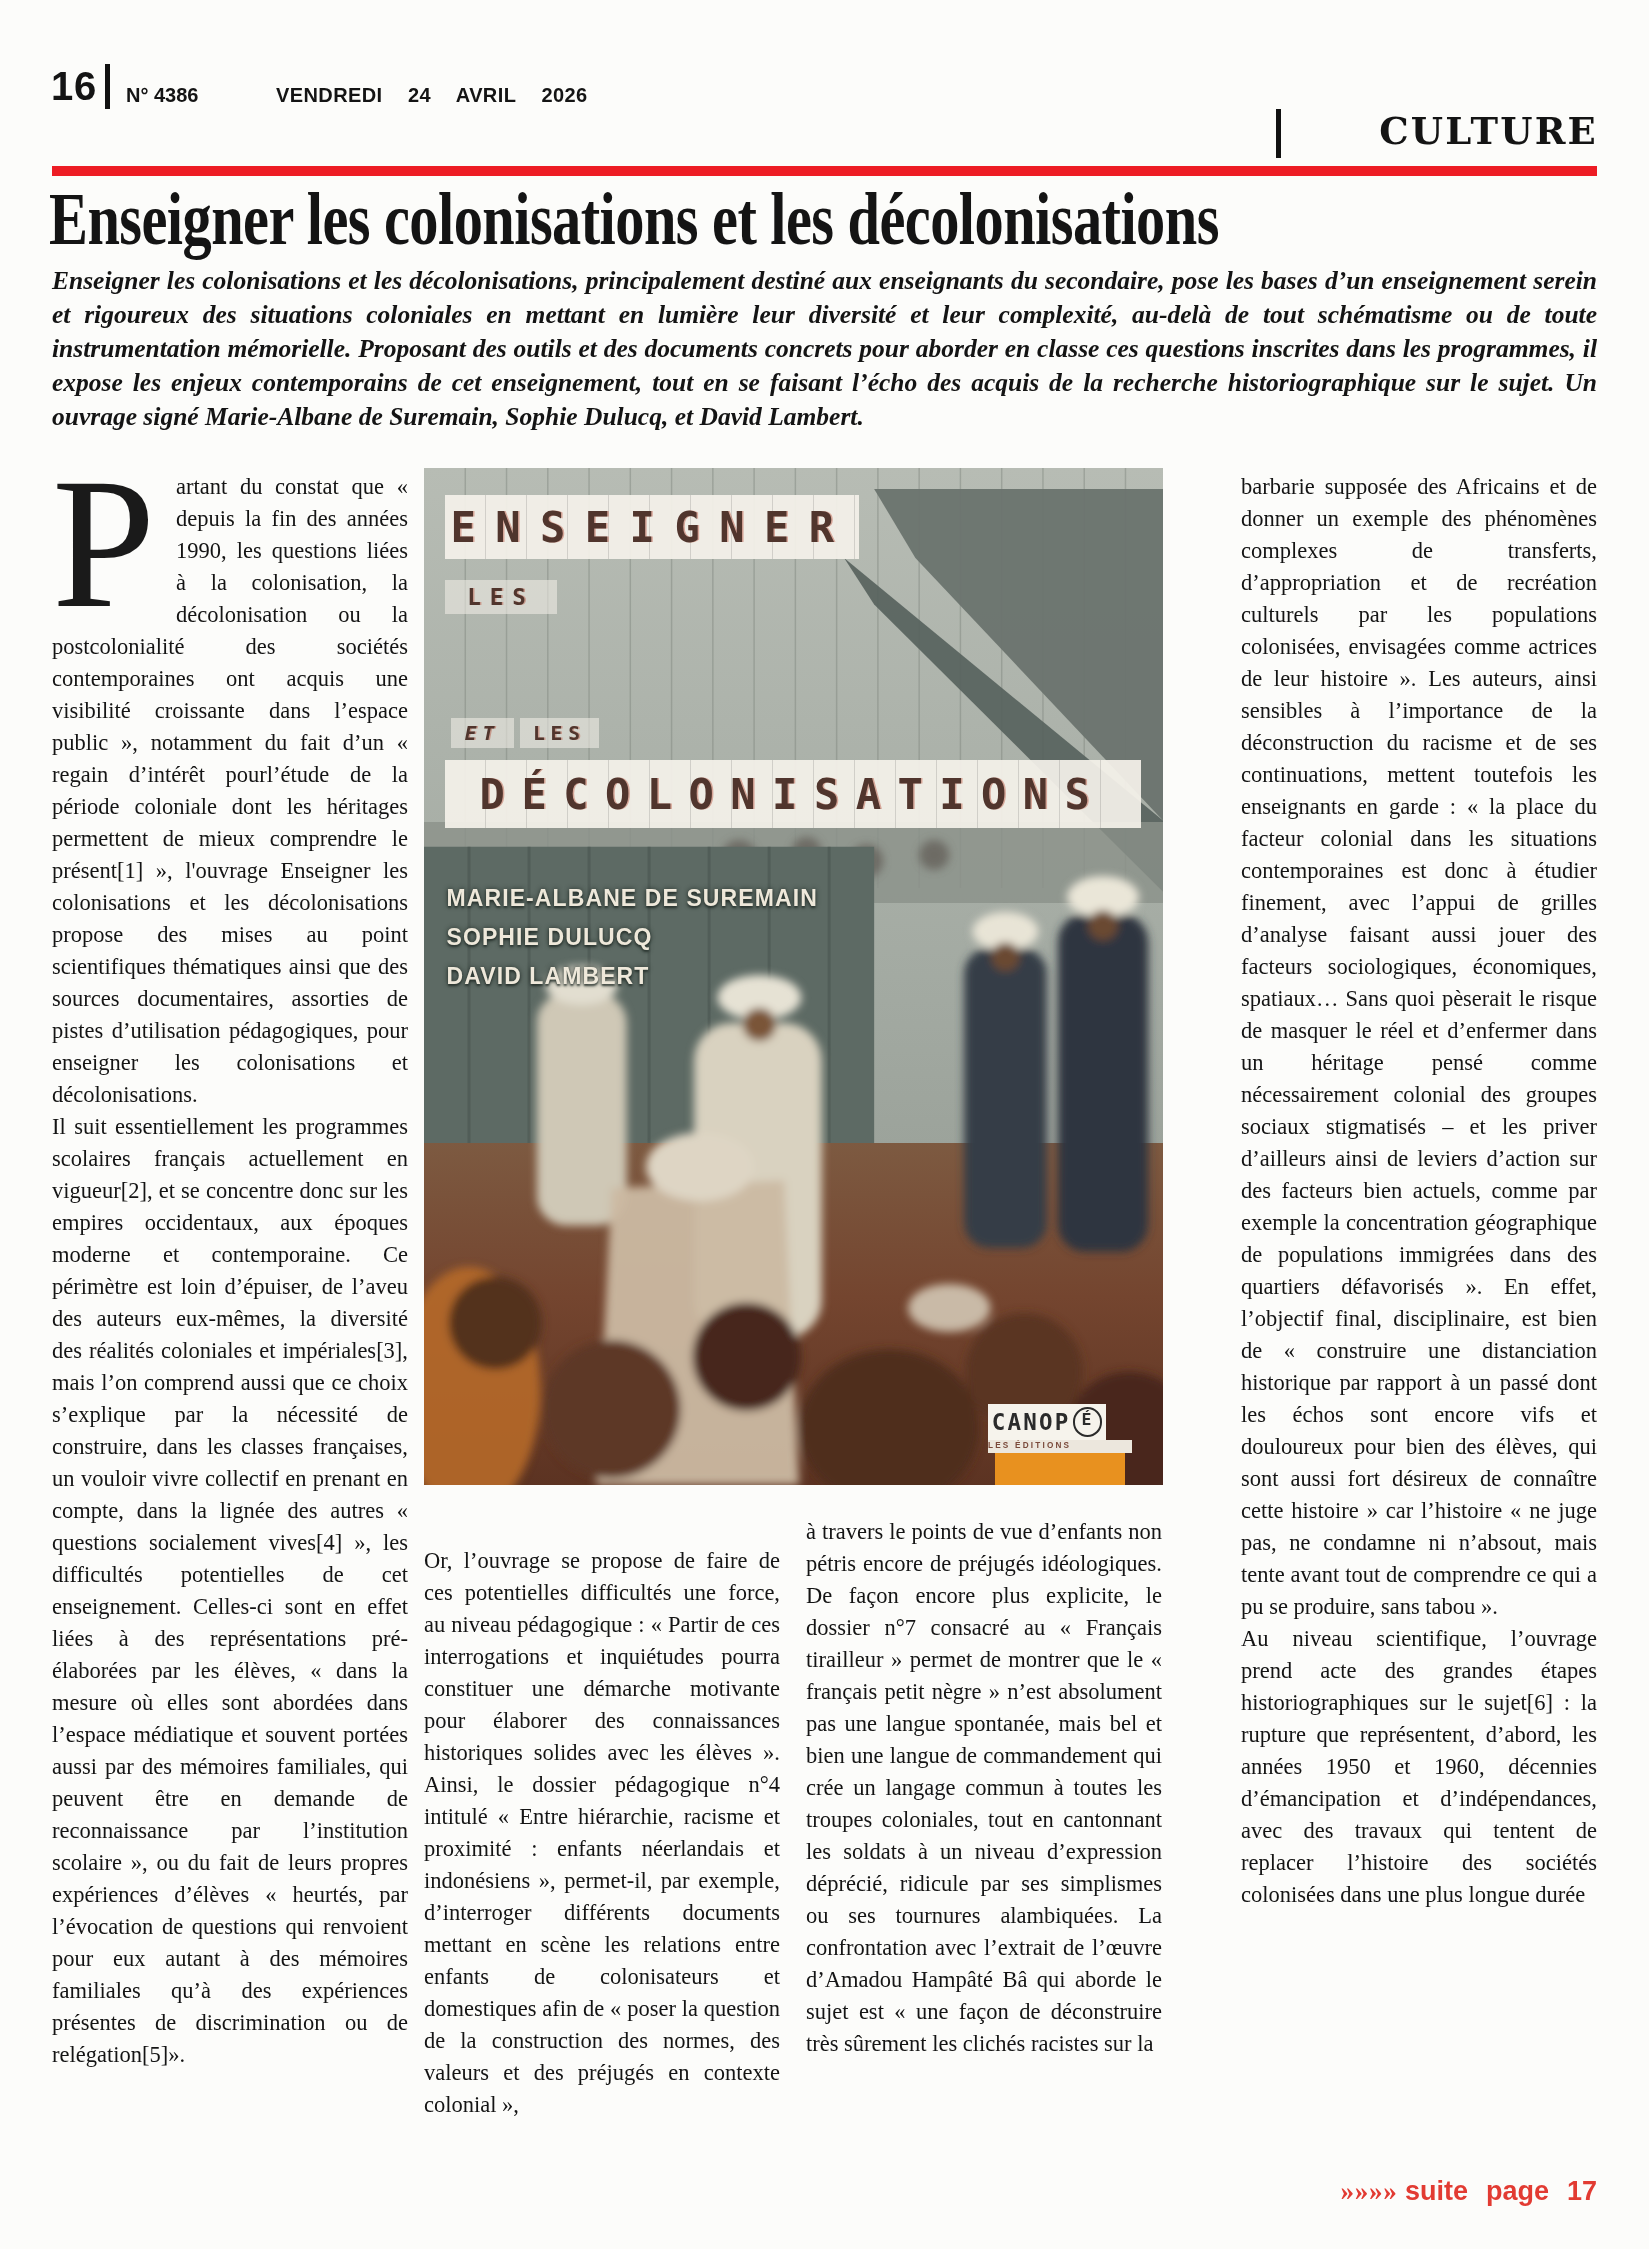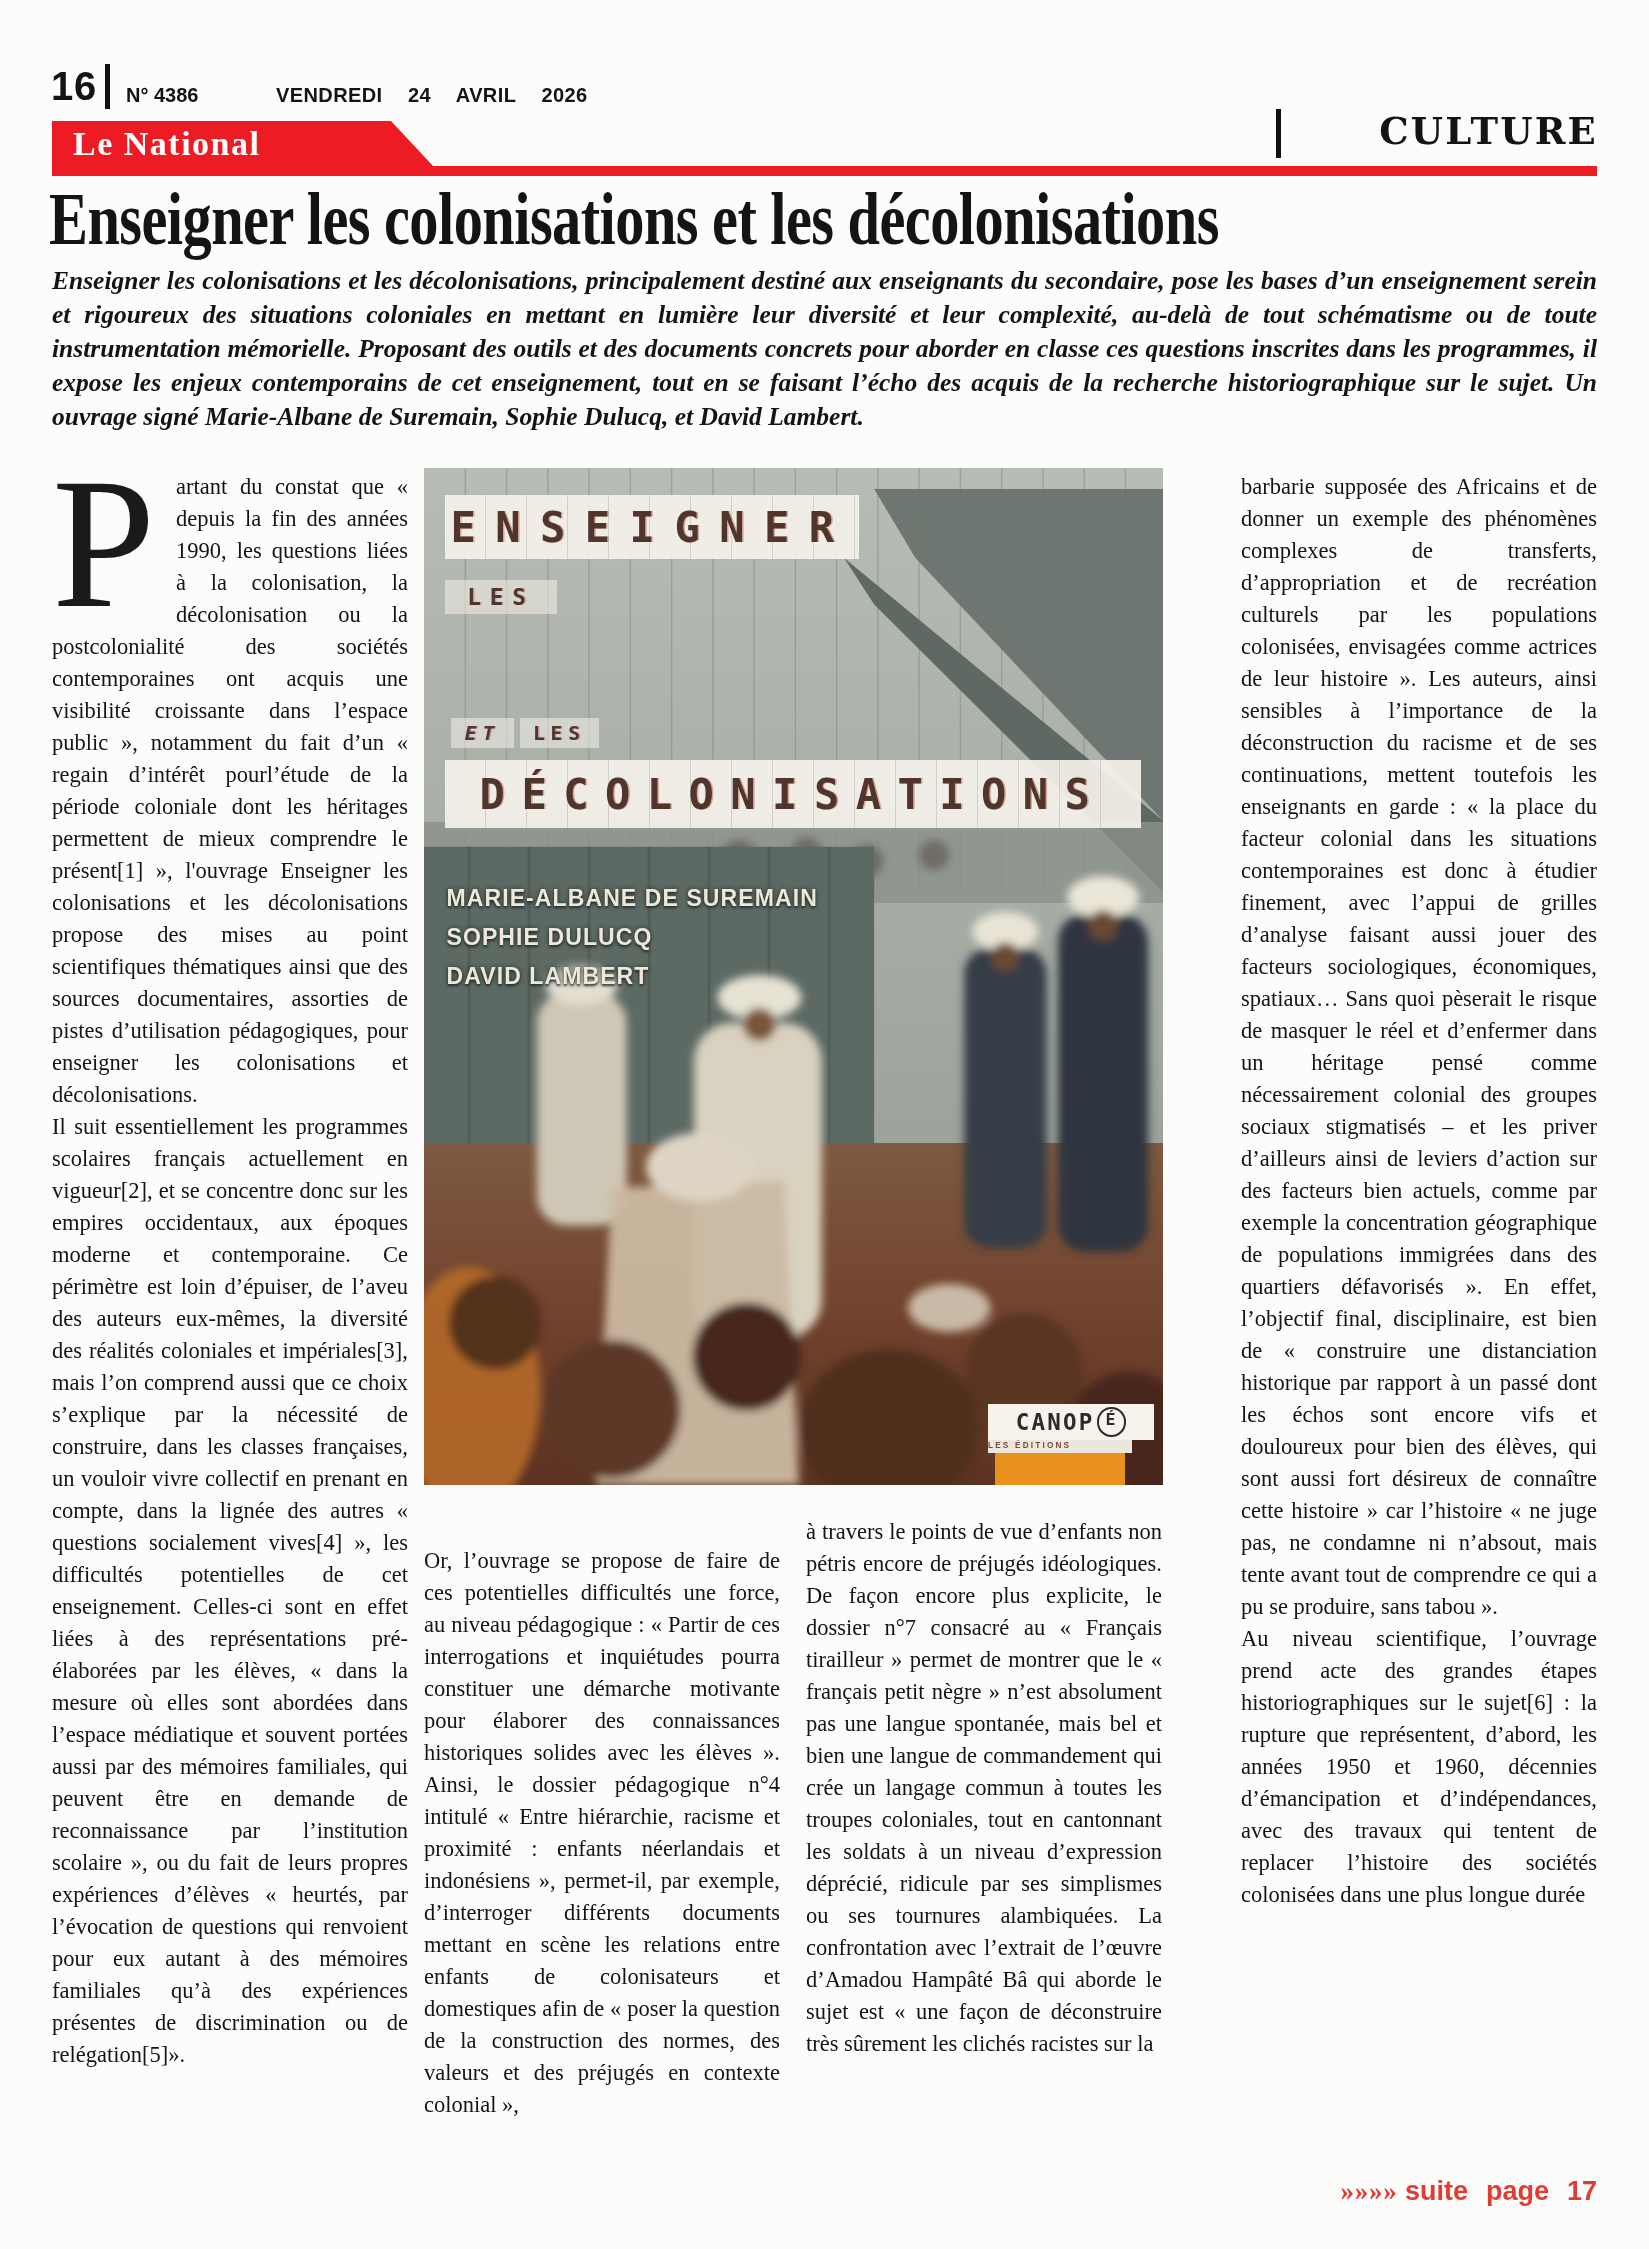--- a/index.html
+++ b/index.html
@@ -54,41 +54,38 @@
   .tile.dim{background:rgba(244,241,233,.55);}
   .t1{left:21px;top:27px;width:414px;height:64px;font-size:42px;letter-spacing:19.5px;}
   .t2{left:21px;top:112px;width:112px;height:34px;font-size:22.5px;letter-spacing:9px;}
   .t3{left:21px;top:171px;width:546px;height:63px;font-size:41px;letter-spacing:12px;}
   .t4a{left:27px;top:250px;width:63px;height:30px;font-size:19.5px;letter-spacing:6px;font-style:italic;}
   .t4b{left:96px;top:250px;width:79px;height:30px;font-size:19.5px;letter-spacing:6px;}
   .t5{left:21px;top:292px;width:696px;height:68px;font-size:42px;letter-spacing:16.5px;}
   .authors{position:absolute;left:22.5px;top:411px;}
   .authors div{font:bold 23px/39px "Liberation Sans",sans-serif;letter-spacing:1.1px;
       color:#eee8da;text-shadow:0 0 5.2px rgba(35,45,40,.95),0 1.5px 2.2px rgba(35,45,40,.8);}
-  .logo-box{position:absolute;left:564px;top:936px;width:166px;height:36px;background:#f6f3ec;
+  .logo-box{position:absolute;left:564px;top:936px;width:118px;height:36px;background:#f6f3ec;
       display:flex;align-items:center;justify-content:center;
       font:bold 22.5px "DejaVu Sans Mono",monospace;color:#2b2b2b;letter-spacing:2.2px;}
   .logo-box .circ{display:inline-block;width:25.5px;height:25.5px;border:2.2px solid #2b2b2b;border-radius:50%;
       font-size:16.5px;line-height:21px;text-align:center;margin-left:2.2px;}
   .logo-tag{position:absolute;left:564px;top:972px;width:144px;height:12.7px;background:#ece7dd;
       font:bold 8.2px/12.7px "Liberation Sans",sans-serif;color:#7a4a3a;text-align:left;letter-spacing:2.2px;}
   .logo-orange{position:absolute;left:571px;top:985px;width:130px;height:33px;background:#e8911f;}
 </style>
 </head>
 <body>
 
 <div class="page">
 
   <div class="abs pageno">16</div>
   <div class="abs pageno-bar"></div>
   <div class="abs issue">N° 4386</div>
   <div class="abs edition-date">VENDREDI 24 AVRIL 2026</div>
-  <div class="abs masthead">
-    <span>Le National</span>
-  </div>
   <div class="abs redline"></div>
   <div class="abs section-bar"></div>
   <div class="abs section">CULTURE</div>
 
   <h1 class="abs headline">Enseigner les colonisations et les décolonisations</h1>
   <p class="abs lede">Enseigner les colonisations et les décolonisations, principalement destiné aux enseignants du secondaire, pose les bases d’un enseignement serein et rigoureux des situations coloniales en mettant en lumière leur diversité et leur complexité, au-delà de tout schématisme ou de toute instrumentation mémorielle. Proposant des outils et des documents concrets pour aborder en classe ces questions inscrites dans les programmes, il expose les enjeux contemporains de cet enseignement, tout en se faisant l’écho des acquis de la recherche historiographique sur le sujet. Un ouvrage signé Marie-Albane de Suremain, Sophie Dulucq, et David Lambert.</p>
 
   <div class="abs col col1">
     <p>
       <span class="dropcap">P</span><span>artant du constat que « depuis la fin des années 1990, les questions liées à la colonisation, la décolonisation ou la postcolonialité des sociétés contemporaines ont acquis une visibilité croissante dans l’espace public », notamment du fait d’un « regain d’intérêt pourl’étude de la période coloniale dont les héritages permettent de mieux comprendre le présent[1] », l'ouvrage Enseigner les colonisations et les décolonisations propose des mises au point scientifiques thématiques ainsi que des sources documentaires, assorties de pistes d’utilisation pédagogiques, pour enseigner les colonisations et décolonisations.</span>

